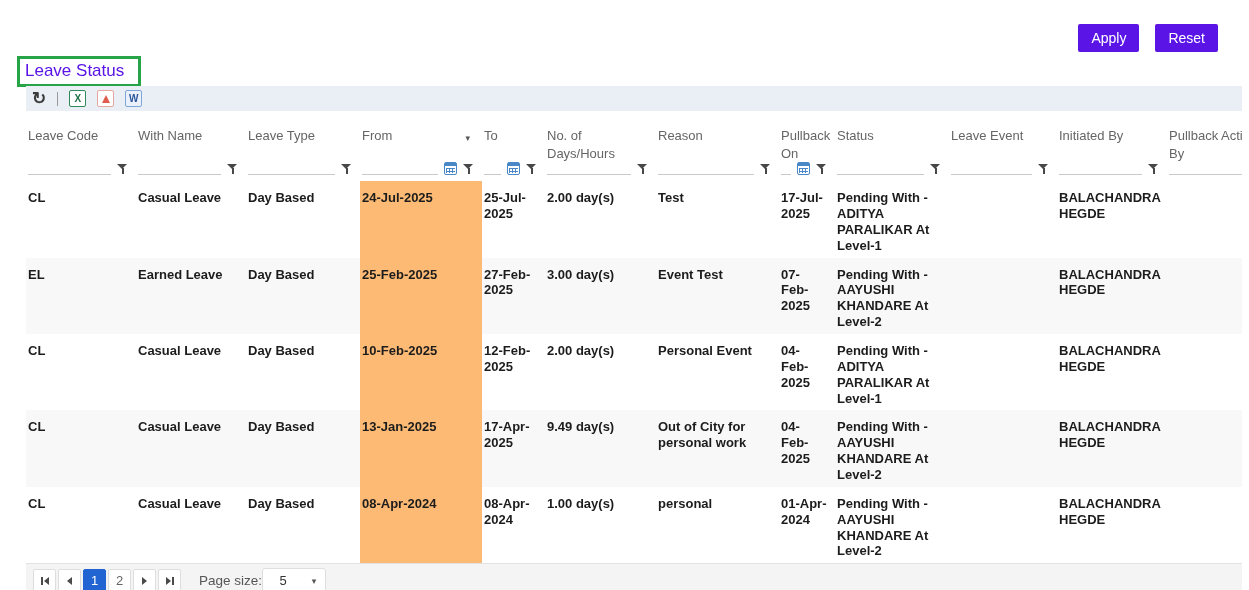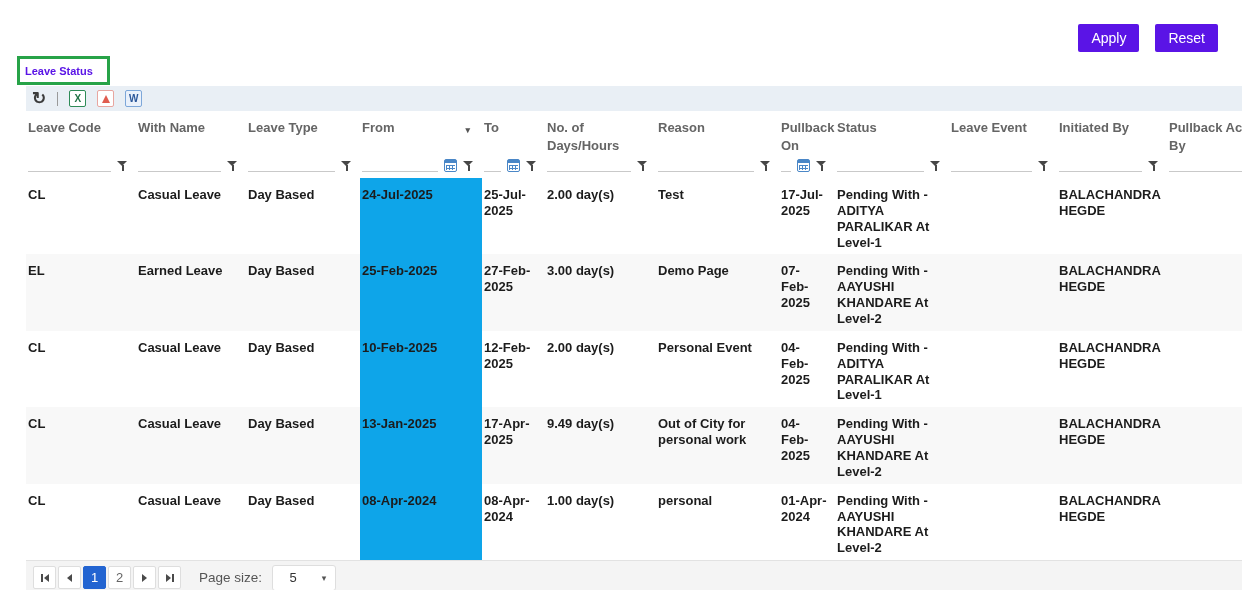--- a/index.html
+++ b/index.html
@@ -18,21 +18,21 @@
   .btn{
     background:var(--accent);color:#fff;border:none;border-radius:2px;
     font-family:"Liberation Sans",sans-serif;font-size:14px;
     padding:6px 13px;height:28px;cursor:pointer;
   }
   
   .title-box{
     position:absolute;top:56px;left:17px;background:#fff;
     border:3px solid var(--green);padding:2px 14px 3px 5px;
   }
-  .title-box span{color:var(--accent);font-weight:bold;font-size:11px;}
+  .title-box span{color:var(--accent);font-weight:normal;font-size:17px;}
   
   .grid{position:absolute;top:86px;left:26px;width:1216px;background:#fff;}
   .toolbar{
     background:#e9eff5;height:25px;display:flex;align-items:center;
     padding-left:6px;gap:11px;
   }
   .refresh{font-size:17px;line-height:17px;color:#3c3c3c;font-weight:bold;cursor:pointer;}
   .sep{width:1px;height:14px;background:#9a9a9a;}
   .ic{
     width:17px;height:17px;border-radius:2px;border:1px solid;
@@ -45,21 +45,21 @@
   .ic.word{border-color:#7da7d9;color:#2b579a;background:#eaf1fb;}
   
   .tbl-clip{width:1216px;overflow:hidden;}
   table{border-collapse:collapse;table-layout:fixed;width:1251px;}
   col.c0{width:110px}col.c1{width:110px}col.c2{width:114px}col.c3{width:122px}
   col.c4{width:63px}col.c5{width:111px}col.c6{width:123px}col.c7{width:56px}
   col.c8{width:114px}col.c9{width:108px}col.c10{width:110px}col.c11{width:110px}
   th{font-weight:normal;text-align:left;vertical-align:top;}
   .hdr-row th{
     color:#656565;font-size:13px;line-height:1.35;
-    padding:8px 8px 0 2px;height:48px;cursor:pointer;font-weight:bold;
+    padding:16px 8px 0 2px;height:48px;cursor:pointer;
   }
   .hdr-flex{display:flex;justify-content:space-between;align-items:flex-end;padding-right:4px;}
   .caret{font-size:9px;color:#555;margin-top:2px;}
   .flt-row th{padding:0 8px 6px 2px;height:18px;}
   .flt{display:flex;align-items:flex-end;gap:6px;}
   .flt input{
     flex:1;min-width:0;border:none;border-bottom:1px solid #c9c9c9;
     background:transparent;height:13px;font-size:12px;outline:none;padding:0;
   }
   .cal{
@@ -77,37 +77,37 @@
     content:"";position:absolute;top:0;left:0;
     border-left:5.5px solid transparent;border-right:5.5px solid transparent;
     border-top:5px solid #474747;
   }
   .funnel::after{content:"";position:absolute;top:4px;left:4.5px;width:2px;height:6px;background:#474747;}
   tbody td{
     font-size:13px;font-weight:bold;color:#1c1c1c;vertical-align:top;
     padding:9px 8px 4px 2px;line-height:1.22;height:71px;overflow:hidden;
   }
   tbody tr:nth-child(even){background:#f8f8f8;}
-  tbody td.shaded{background:#0ea5e9;}
+  tbody td.shaded{background:#fdba74;}
   
   .pager{
     background:#f4f4f4;border-top:1px solid #e2e2e2;height:34px;
     display:flex;align-items:center;padding-left:7px;gap:0;
   }
   .pbtn{
     width:23px;height:23px;background:#fff;border:1px solid #dedede;
     display:flex;align-items:center;justify-content:center;gap:1px;
     margin-right:2px;border-radius:2px;cursor:pointer;
     font-size:13px;color:#656565;font-family:"Liberation Sans",sans-serif;
   }
   .pbtn.active{background:var(--pageblue);border-color:var(--pageblue);color:#fff;}
   .tri-l{width:0;height:0;border-top:4px solid transparent;border-bottom:4px solid transparent;border-right:5px solid #4a4a4a;}
   .tri-r{width:0;height:0;border-top:4px solid transparent;border-bottom:4px solid transparent;border-left:5px solid #4a4a4a;}
   .pbar{width:2px;height:8px;background:#4a4a4a;}
-  .psize-label{margin-left:16px;margin-right:10px;font-size:13.5px;color:#555;}
+  .psize-label{margin-left:16px;font-size:13.5px;color:#555;}
   .psize{
     width:64px;height:26px;background:#fff;border:1px solid #dedede;border-radius:3px;
     display:flex;align-items:center;cursor:pointer;
   }
   .psize .val{flex:1;text-align:center;font-size:13px;color:#333;}
   .psize .dd{width:22px;text-align:center;font-size:9px;color:#555;}
 </style>
 </head>
 <body>
 
@@ -260,21 +260,21 @@
             <td>BALACHANDRA HEGDE</td>
             <td></td>
           </tr>
           <tr>
             <td>EL</td>
             <td>Earned Leave</td>
             <td>Day Based</td>
             <td class="shaded">25-Feb-2025</td>
             <td>27-Feb-2025</td>
             <td>3.00 day(s)</td>
-            <td>Demo Page</td>
+            <td>Event Test</td>
             <td>07-Feb-2025</td>
             <td>Pending With - AAYUSHI KHANDARE At Level-2</td>
             <td></td>
             <td>BALACHANDRA HEGDE</td>
             <td></td>
           </tr>
           <tr>
             <td>CL</td>
             <td>Casual Leave</td>
             <td>Day Based</td>

